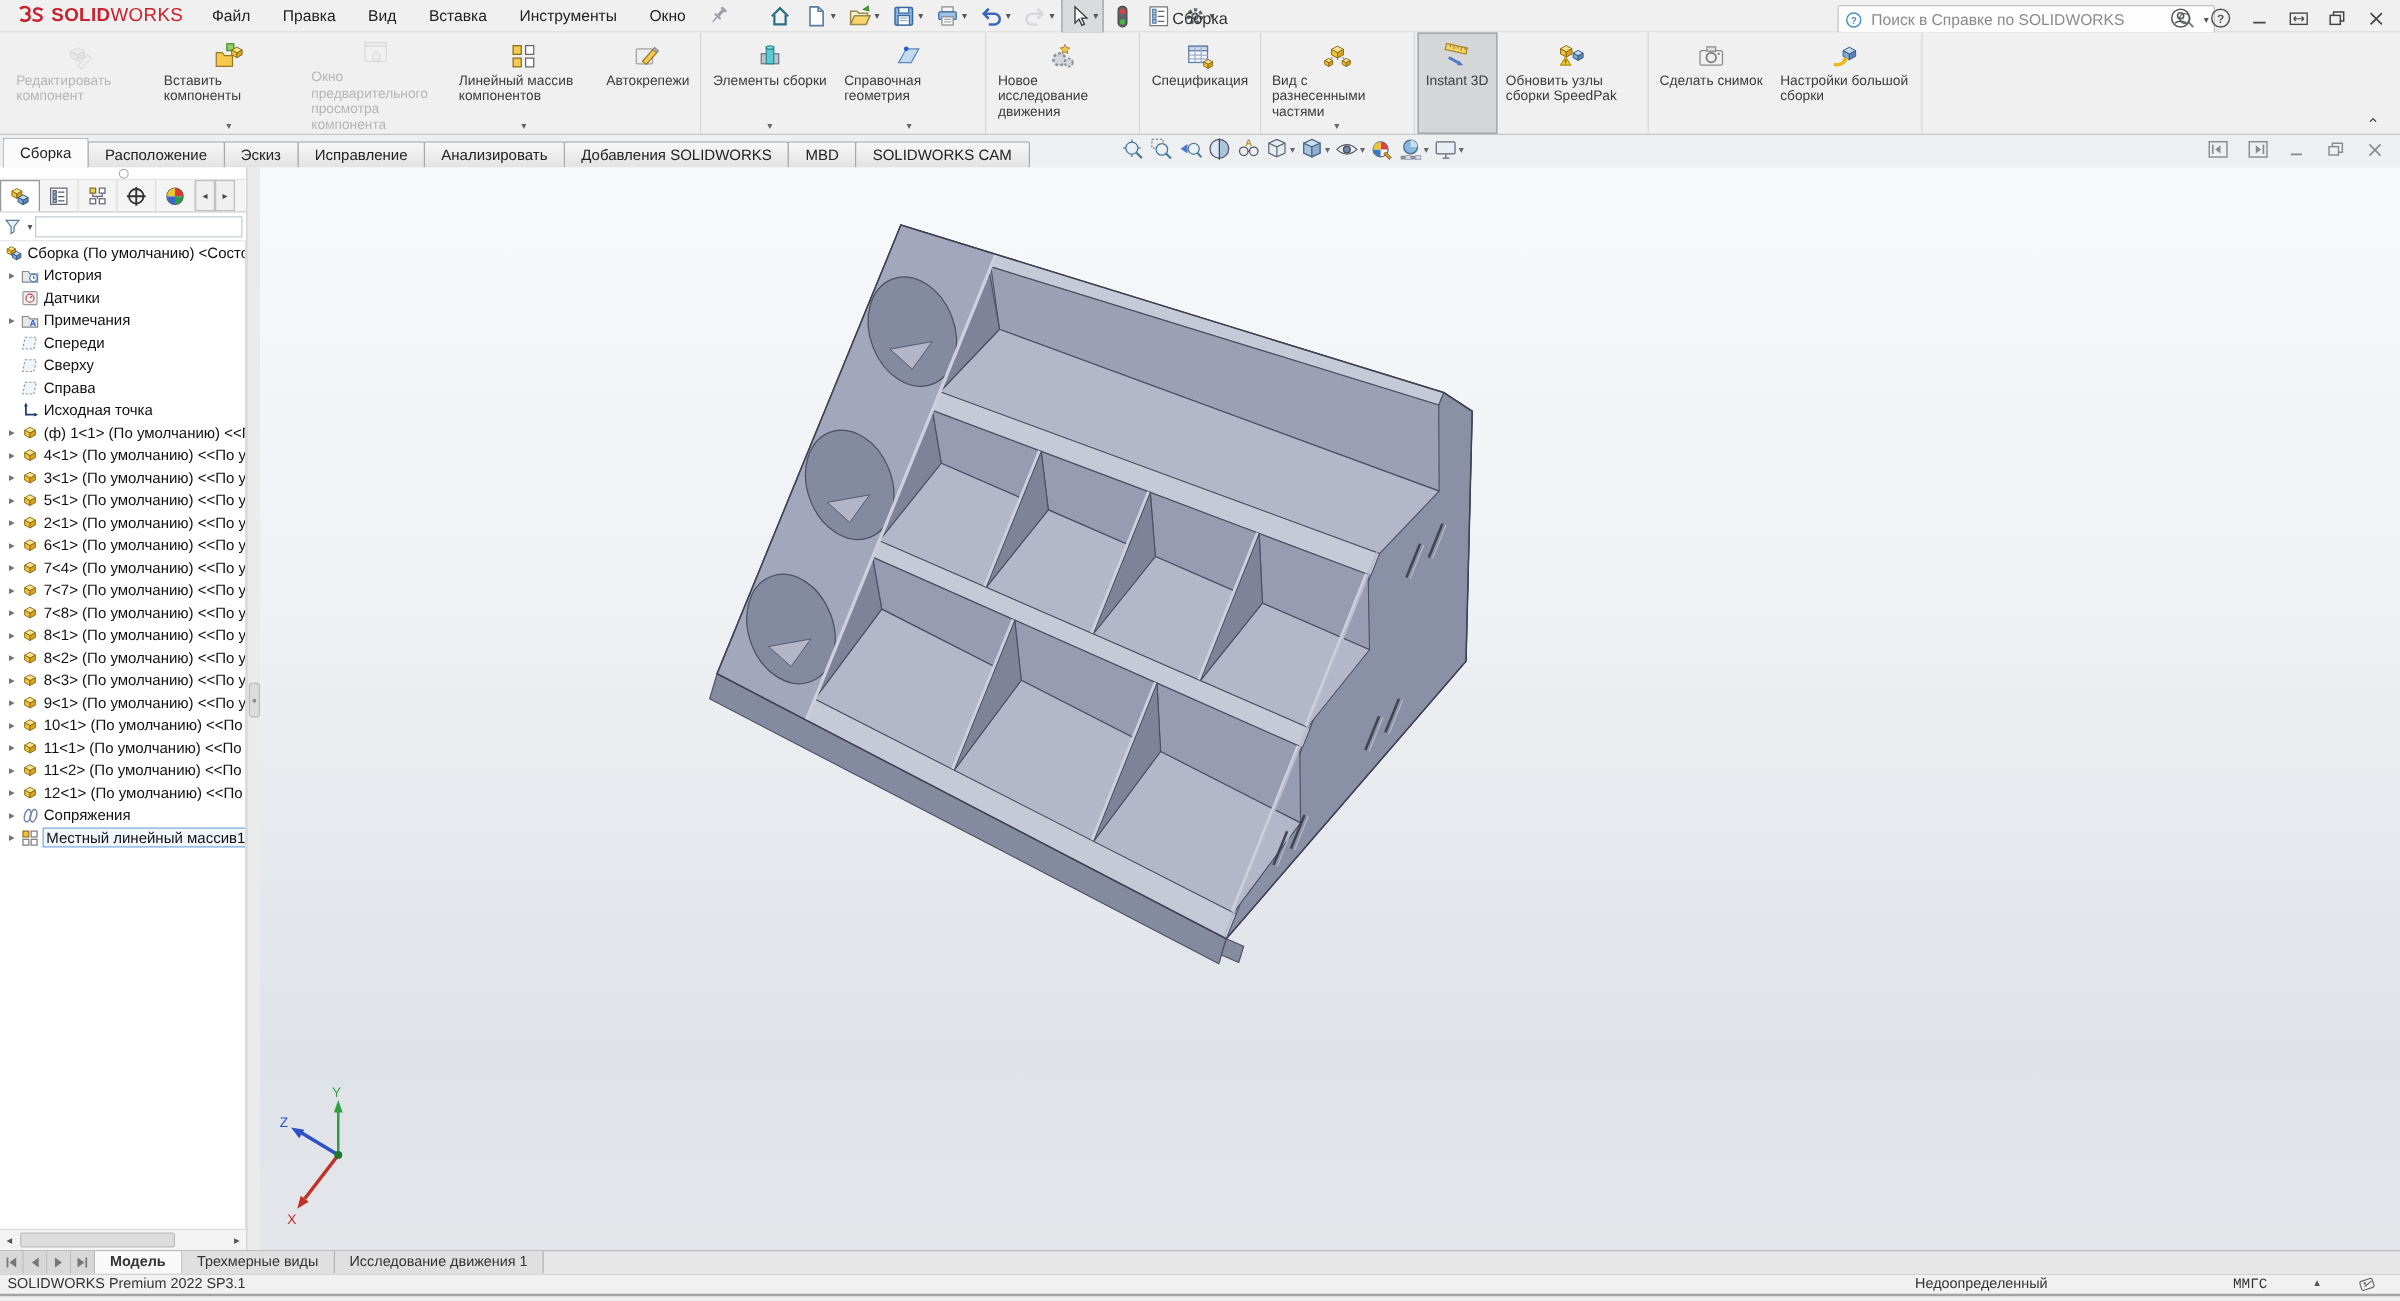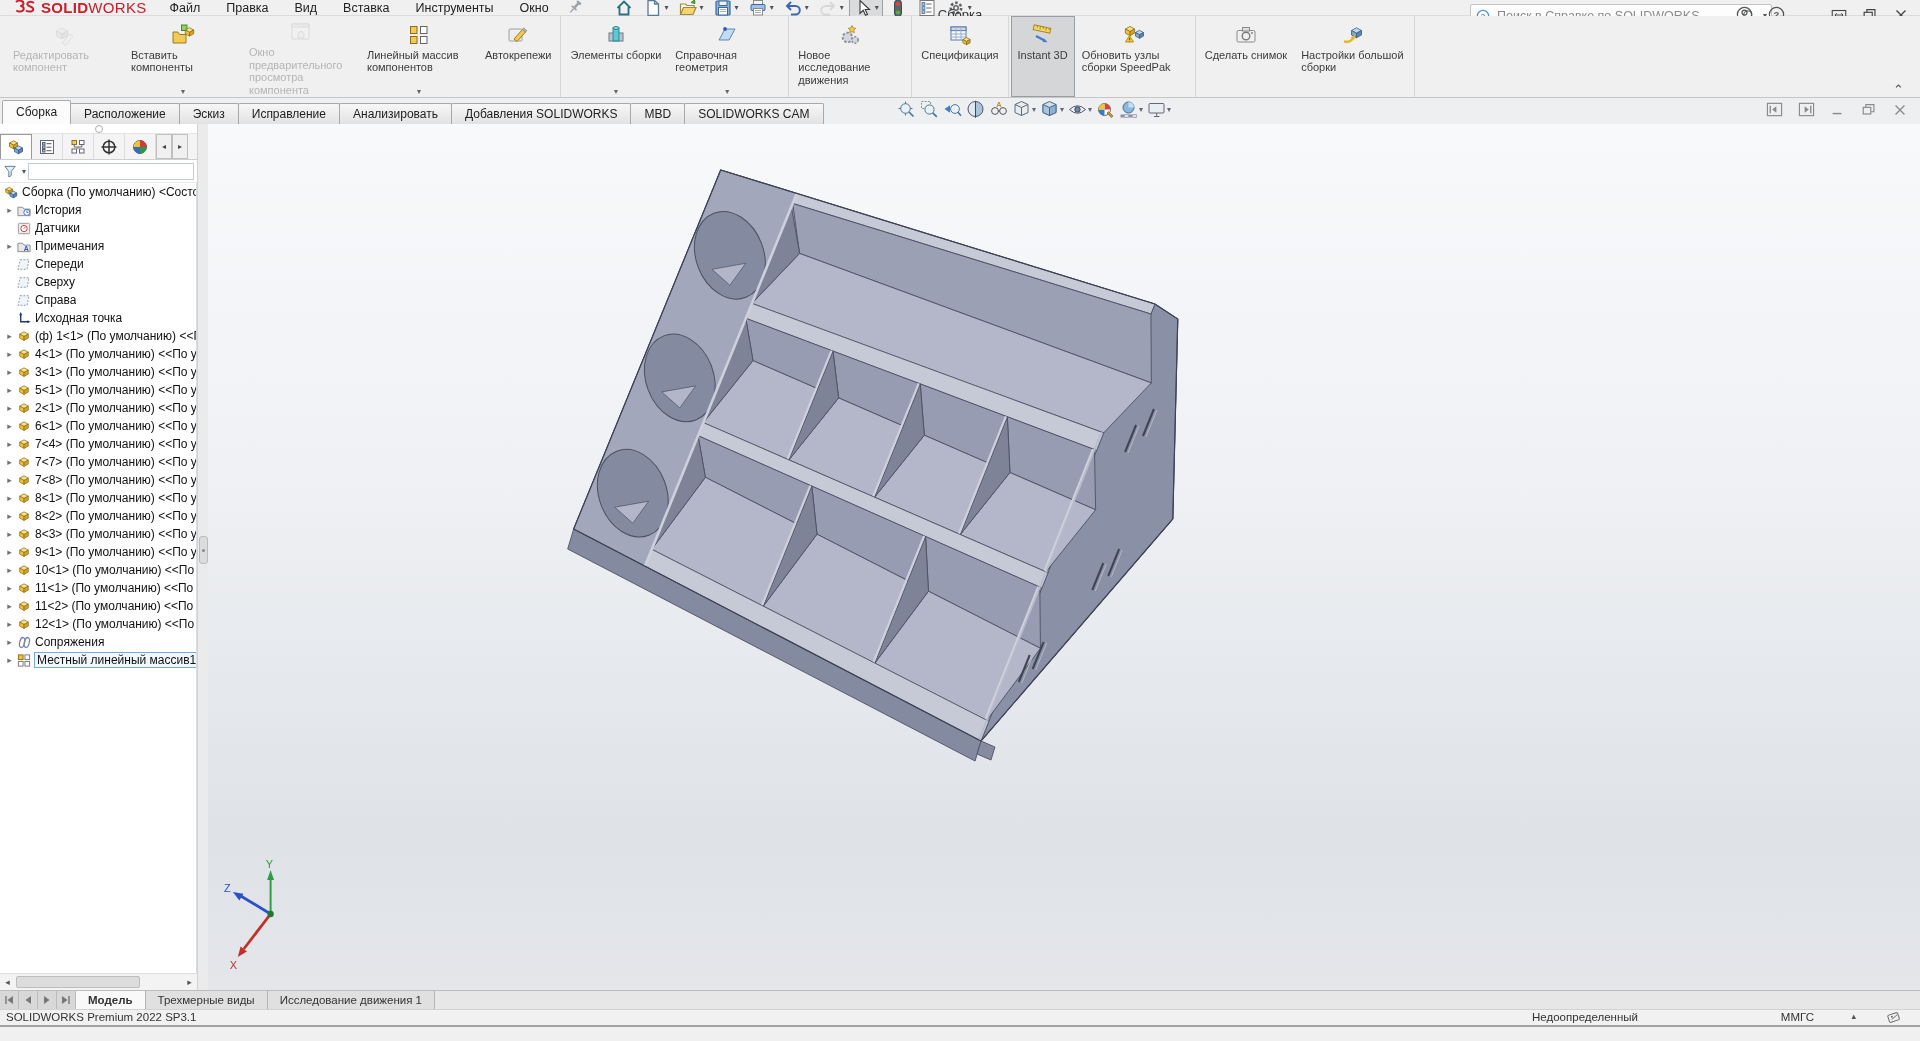--- a/index.html
+++ b/index.html
@@ -1,20 +1,20 @@
 <!DOCTYPE html>
 <html><head>
 <meta charset="utf-8">
 <style>
   html,body{margin:0;padding:0;}
   body{width:1920px;height:1041px;overflow:hidden;background:#f0f0f0;
        font-family:"Liberation Sans","DejaVu Sans",sans-serif;-webkit-font-smoothing:antialiased;}
   svg{display:block}
   
-  .titlebar{height:16px;background:#f0f0f0;display:flex;align-items:center;position:relative;border-bottom:1px solid #dcdcdc;box-sizing:border-box;}
+  .titlebar{height:26px;background:#f0f0f0;display:flex;align-items:center;position:relative;border-bottom:1px solid #dcdcdc;box-sizing:border-box;}
   .brand{display:flex;align-items:center;gap:3px;padding:0 10px 0 12px;}
   .brand-text{font-size:15px;color:#c8202c;letter-spacing:.3px;}
   .brand-text b{font-weight:bold;}
   .menus{display:flex;}
   .menu-item{padding:0 13px;font-size:12.5px;color:#222;line-height:30px;cursor:default;}
   .qa-toolbar{display:flex;align-items:center;margin-left:26px;gap:1px;}
   .qa-btn{height:26px;display:flex;align-items:center;padding:0 3px;border:1px solid transparent;border-radius:2px;}
   .qa-btn.active{background:#d9dbdd;border-color:#9aa0a6;}
   .qa-btn.disabled svg{opacity:.45;}
   .caret{font-size:8px;color:#555;margin-left:2px;}
@@ -67,21 +67,21 @@
   .viewport{flex:1;position:relative;background:linear-gradient(180deg,#f8f9fb 0%,#eff1f4 40%,#dfe2e7 82%,#e4e6ea 100%);}
   .viewport > svg{position:absolute;inset:0;}
   
   .bottabs{height:19px;background:#e7e7e7;border-top:1px solid #bdbdbd;display:flex;align-items:stretch;box-sizing:border-box;}
   .bnav{width:18px;background:#d8d8d8;border-right:1px solid #bcbcbc;display:flex;align-items:center;justify-content:center;}
   .btab{padding:0 12px;font-size:11.5px;display:flex;align-items:center;background:#e0e0e0;border-right:1px solid #b4b4b4;color:#333;}
   .btab.active{background:#f9f9f9;font-weight:bold;}
   .statusbar{height:18px;background:#f1f1f1;border-top:1px solid #d2d2d2;position:relative;font-size:11.5px;color:#333;box-sizing:border-box;border-bottom:2px solid #a3a3a3;}
   .statusbar .sleft{position:absolute;left:6px;top:1px;}
   .statusbar .sstate{position:absolute;right:282px;top:1px;}
-  .statusbar .sunits{position:absolute;right:106px;top:1px;}
+  .statusbar .sunits{position:absolute;right:106px;top:1px;font-family:Liberation Mono, monospace;}
   .statusbar .scaret{position:absolute;right:64px;top:1px;font-size:9px;color:#555;}
   .statusbar .stag{position:absolute;right:18px;top:0px;}
 </style>
 </head>
 <body>
 
 <div class="titlebar">
   <div class="brand">
     <svg width="26" height="22" viewBox="0 0 24 22">
       <path d="M3 5c3-2.5 7.5-1.5 7.5 1.5 0 2-2.2 2.4-3.2 2.5 1 0 3.4.4 3.4 2.5 0 3-4.2 4-7.4 2" stroke="#c8202c" fill="none" stroke-width="2"></path>
@@ -375,20 +375,40 @@
           <svg width="26" height="24" viewBox="0 0 24 24">
             <rect x="3" y="4" width="15" height="13" fill="#f4f7fb" stroke="#5c7aa8"></rect>
             <rect x="3" y="4" width="15" height="3.6" fill="#cdd9ea" stroke="#5c7aa8"></rect>
             <path d="M3 11h15M3 14h15M8 4v13M13 4v13" stroke="#9ab0cc"></path>
             <path d="M18.5 14.52L22.1 16.5L18.5 18.48L14.9 16.5Z" fill="#fbe18a" stroke="#8a6d1c" stroke-width="0.8"></path>
             <path d="M14.9 16.5L18.5 18.48L18.5 21.72L14.9 19.740000000000002Z" fill="#f2c239" stroke="#8a6d1c" stroke-width="0.8"></path>
             <path d="M22.1 16.5L18.5 18.48L18.5 21.72L22.1 19.740000000000002Z" fill="#d9a31f" stroke="#8a6d1c" stroke-width="0.8"></path>
           </svg>
         </span>
         <span>Спецификация</span>
+      </div>
+    </div>
+    <div class="rgroup">
+      <div class="rbtn">
+        <span class="ricon">
+          <svg width="26" height="24" viewBox="0 0 24 24">
+            <path d="M12 3.86L16.8 6.5L12 9.14L7.2 6.5Z" fill="#fbe18a" stroke="#8a6d1c" stroke-width="0.8"></path>
+            <path d="M7.2 6.5L12 9.14L12 13.46L7.2 10.82Z" fill="#f2c239" stroke="#8a6d1c" stroke-width="0.8"></path>
+            <path d="M16.8 6.5L12 9.14L12 13.46L16.8 10.82Z" fill="#d9a31f" stroke="#8a6d1c" stroke-width="0.8"></path>
+            <path d="M5 13.74L8.2 15.5L5 17.26L1.7999999999999998 15.5Z" fill="#fbe18a" stroke="#8a6d1c" stroke-width="0.8"></path>
+            <path d="M1.7999999999999998 15.5L5 17.26L5 20.14L1.7999999999999998 18.38Z" fill="#f2c239" stroke="#8a6d1c" stroke-width="0.8"></path>
+            <path d="M8.2 15.5L5 17.26L5 20.14L8.2 18.38Z" fill="#d9a31f" stroke="#8a6d1c" stroke-width="0.8"></path>
+            <path d="M19 13.74L22.2 15.5L19 17.26L15.8 15.5Z" fill="#fbe18a" stroke="#8a6d1c" stroke-width="0.8"></path>
+            <path d="M15.8 15.5L19 17.26L19 20.14L15.8 18.38Z" fill="#f2c239" stroke="#8a6d1c" stroke-width="0.8"></path>
+            <path d="M22.2 15.5L19 17.26L19 20.14L22.2 18.38Z" fill="#d9a31f" stroke="#8a6d1c" stroke-width="0.8"></path>
+            <path d="M12 13.5v3M8 13l-1.5 1M16 13l1.5 1" stroke="#888" stroke-dasharray="1.5 1.5" fill="none"></path>
+          </svg>
+        </span>
+        <span>Вид с разнесенными частями</span>
+        <span class="rcaret">▼</span>
       </div>
     </div>
     <div class="rgroup">
       <div class="rbtn active">
         <span class="ricon">
           <svg width="26" height="24" viewBox="0 0 24 24">
             <g transform="rotate(12 11 6)">
               <rect x="2.5" y="3.5" width="17" height="5" fill="#f6d66a" stroke="#a8862a"></rect>
               <path d="M6 3.5v2.2M9 3.5v3.2M12 3.5v2.2M15 3.5v3.2M18 3.5v2.2" stroke="#a8862a"></path>
             </g>

